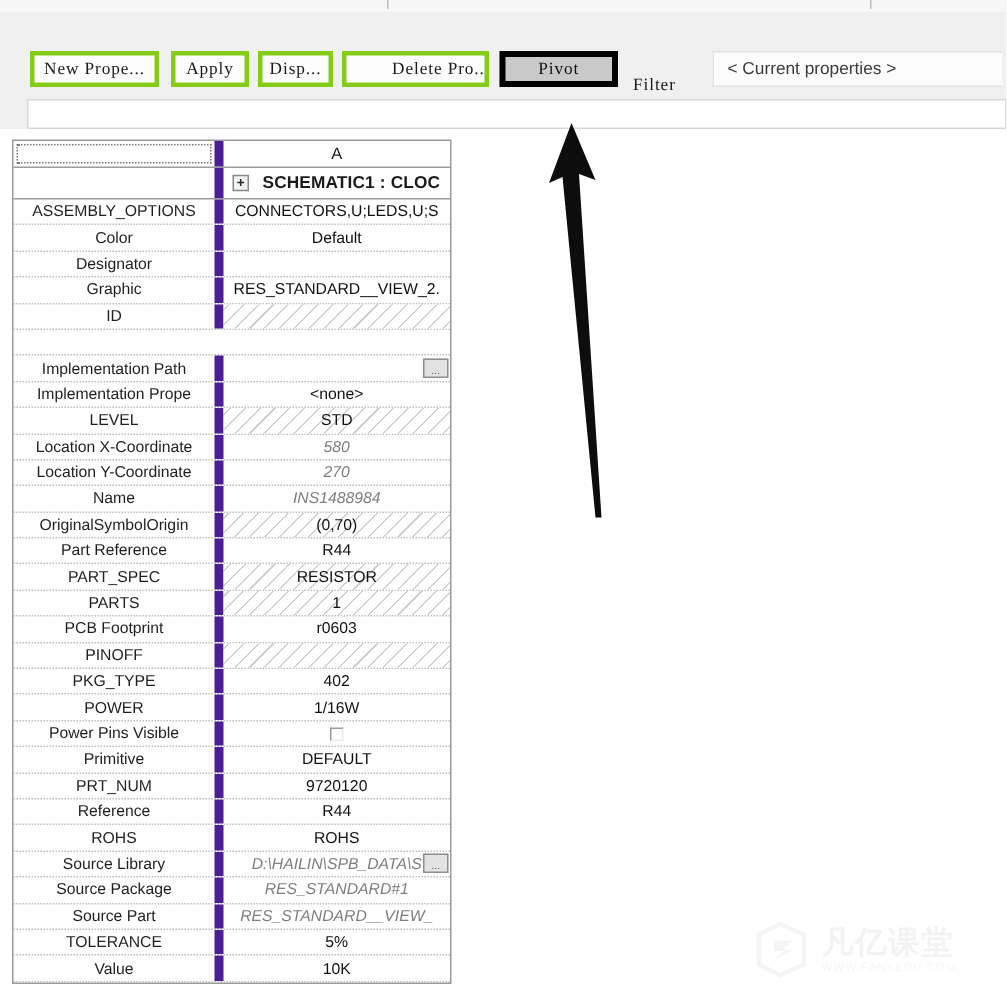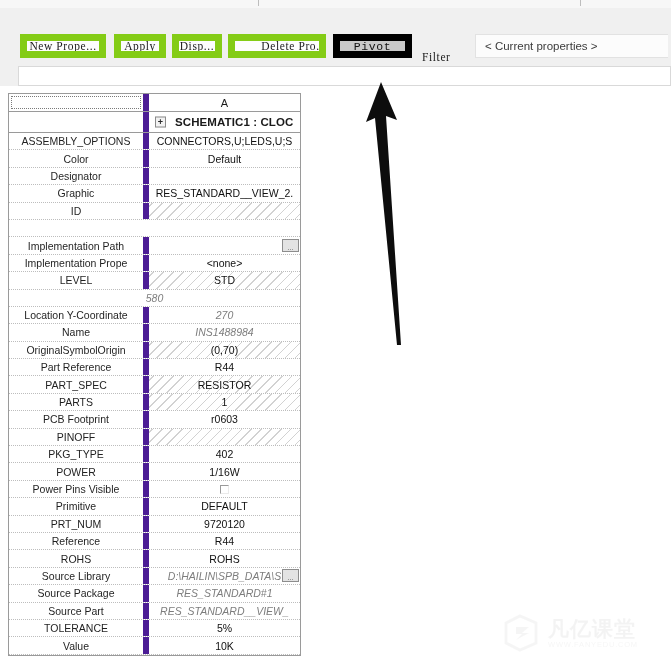--- a/index.html
+++ b/index.html
@@ -15,27 +15,27 @@
     position:absolute;left:0;top:0;width:671px;height:8px;
     background:#f7f7f7;border-bottom:1px solid #d8d8d8;
   }
   .topstrip .tick{position:absolute;top:0;width:1px;height:6px;background:#bdbdbd;}
   .toolbar{
     position:absolute;left:0;top:8px;width:671px;height:58px;
     background:#f0f0f0;border-bottom:1px solid #d5d5d5;
   }
   .tb-btn{
     position:absolute;top:34px;height:24px;box-sizing:border-box;
-    background:#fdfdfd;border:7px solid #84cc16;
+    background:#fdfdfd;border:3px solid #84cc16;
     font-family:"Liberation Serif",serif;font-size:11.5px;color:#1a1a1a;
     letter-spacing:.6px;
     display:flex;align-items:center;justify-content:center;
     white-space:nowrap;overflow:hidden;
   }
-  .tb-btn.pressed{background:#c9c9c9;border:7px solid #000000;color:#111;font-family:Liberation Mono, monospace;}
+  .tb-btn.pressed{background:#c9c9c9;border:4px solid #000000;color:#111;}
   .tb-label{
     position:absolute;top:34px;height:24px;display:flex;align-items:center;
     font-family:"Liberation Serif",serif;font-size:11.5px;color:#1a1a1a;letter-spacing:.6px;
     white-space:nowrap;
   }
   .filter-box{
     position:absolute;top:34px;height:24px;box-sizing:border-box;
     background:#fcfcfc;border:1px solid #e2e2e2;border-right:none;
     display:flex;align-items:center;padding-left:9px;
     font-size:11.5px;color:#3b3b3b;white-space:nowrap;overflow:hidden;
@@ -216,20 +216,21 @@
             <span>&lt;none&gt;</span>
           </div>
         </div>
         <div class="row">
           <div class="cell-l">LEVEL</div>
           <div class="cell-r hatch">
             <span>STD</span>
           </div>
         </div>
         <div class="row">
+          <div class="cell-l">Location X-Coordinate</div>
           <div class="cell-r">
             <span class="ital">580</span>
           </div>
         </div>
         <div class="row">
           <div class="cell-l">Location Y-Coordinate</div>
           <div class="cell-r">
             <span class="ital">270</span>
           </div>
         </div>

